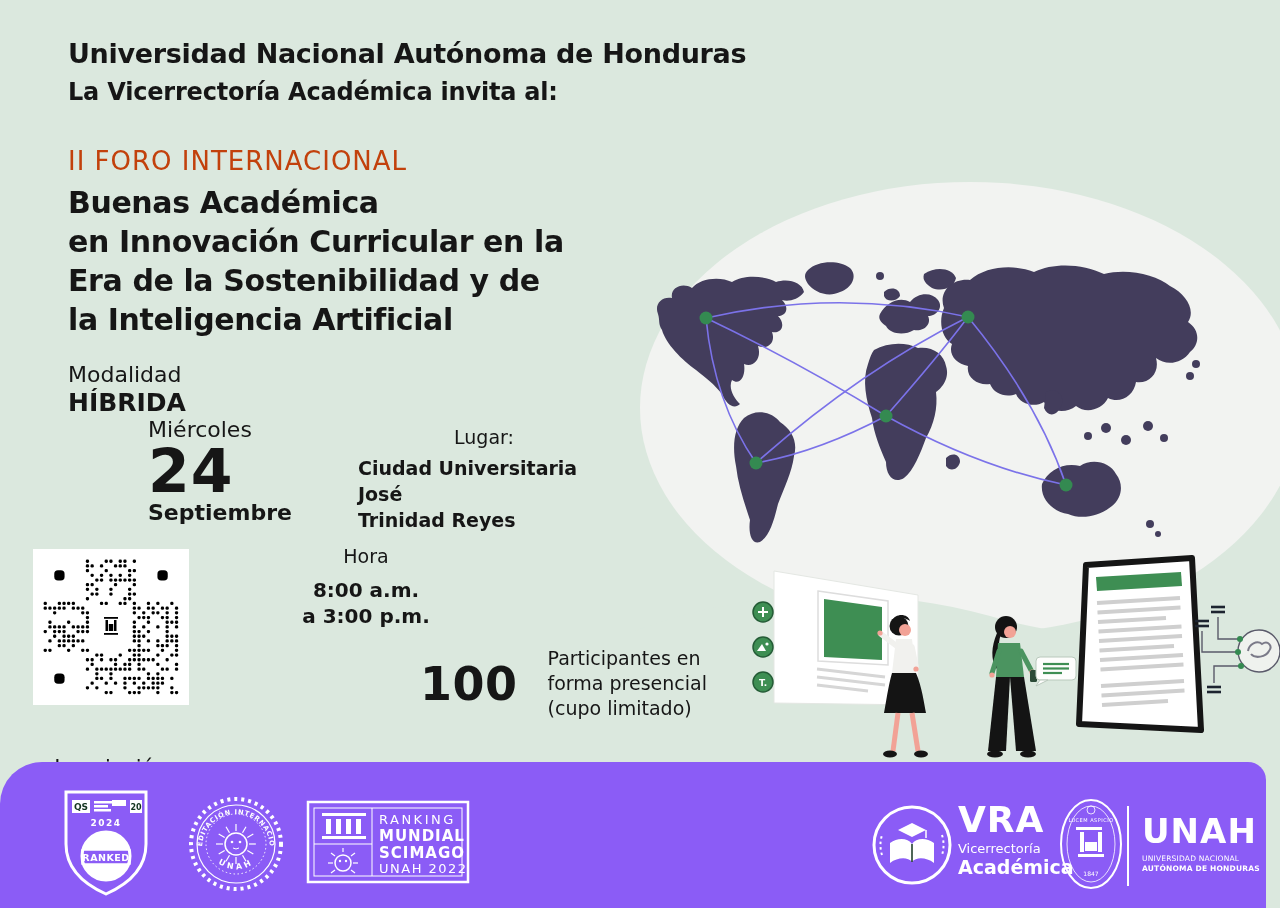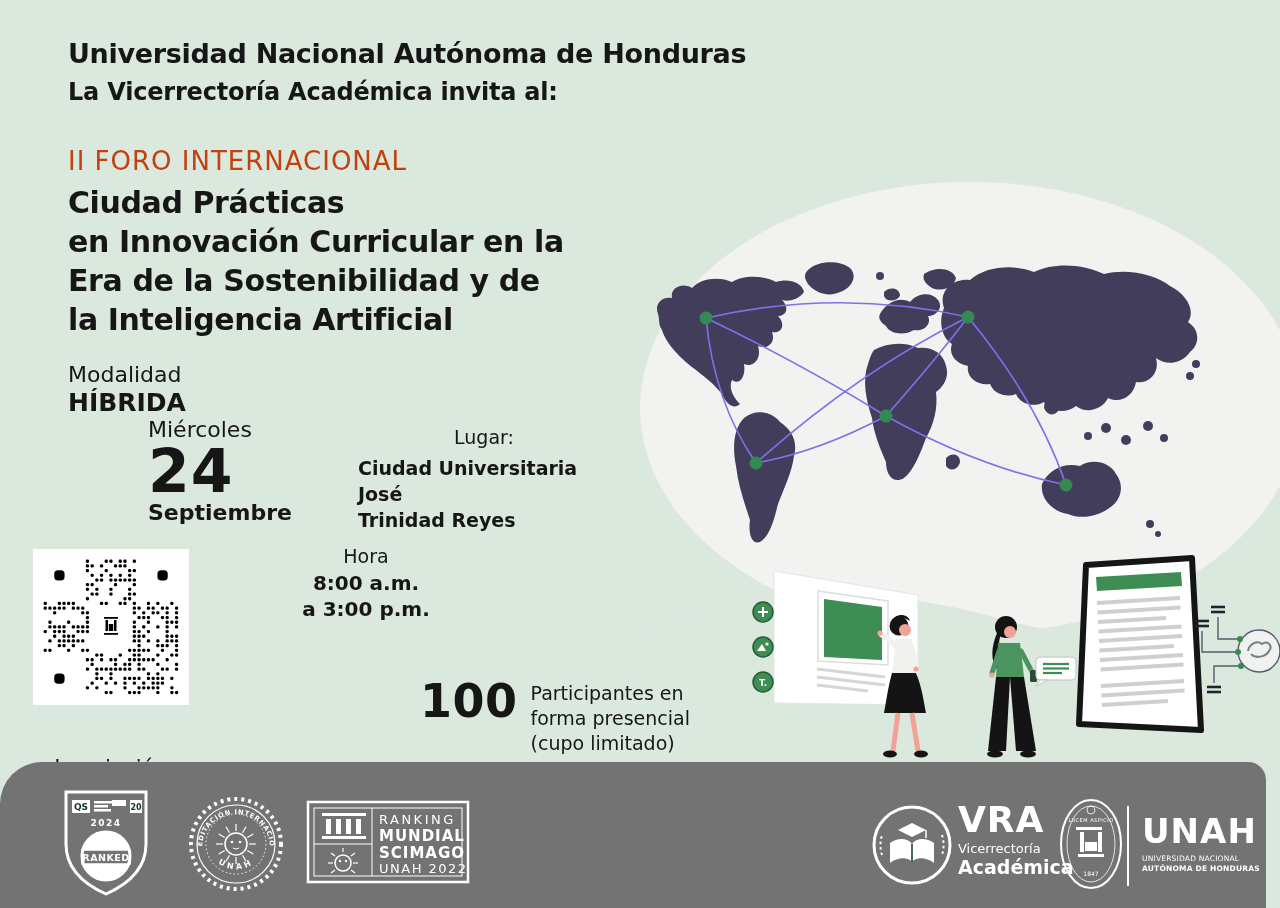--- a/index.html
+++ b/index.html
@@ -14,32 +14,32 @@
   .mod-label{left:68px;top:362px;font-size:22px;font-weight:400;}
   .mod-value{left:68px;top:388px;font-size:25px;font-weight:800;}
   .date-block{left:148px;top:417px;width:172px;text-align:left;}
   .date-weekday{font-size:22px;font-weight:400;}
   .date-day{font-size:60px;font-weight:800;line-height:58px;letter-spacing:1px;}
   .date-month{font-size:22px;font-weight:700;}
   .place-block{left:358px;top:426px;width:252px;}
   .place-label{font-size:19px;text-align:center;margin-bottom:7px;font-weight:400;}
   .place-line{font-size:19px;font-weight:700;line-height:26px;}
   .time-block{left:300px;top:545px;width:132px;text-align:center;}
-  .time-label{font-size:19px;font-weight:400;margin-bottom:3px;}
+  .time-label{font-size:19px;font-weight:400;margin-bottom:10px;}
   .time-line{font-size:20px;font-weight:700;line-height:26px;}
-  .cap-block{left:420px;top:646px;display:flex;align-items:center;gap:13px;}
+  .cap-block{left:420px;top:646px;display:flex;align-items:center;gap:30px;}
   .cap-num{font-size:46px;font-weight:800;letter-spacing:0.5px;}
-  .cap-text{font-size:19px;line-height:25px;font-weight:400;margin-top:35px;}
+  .cap-text{font-size:19px;line-height:25px;font-weight:400;}
   .qr-box{left:33px;top:549px;width:156px;height:156px;background:#ffffff;}
   .qr-box svg{position:absolute;left:10px;top:10px;}
   .inscripcion{left:33px;top:756px;width:156px;text-align:center;font-size:21px;}
   
   .blob{left:640px;top:182px;width:660px;height:452px;border-radius:50%;background:#f2f3f1;}
   
-  .footer{left:0;right:14px;top:762px;bottom:0;background:#737373;
+  .footer{left:0;right:14px;top:762px;bottom:0;background:#8b5cf6;
           border-top-left-radius:42px;border-top-right-radius:18px;}
   .vra-text{left:958px;top:40px;color:#fff;}
   .vra-abbr{font-size:36px;font-weight:800;letter-spacing:1px;line-height:36px;}
   .vra-sub1{font-size:13px;margin-top:3px;}
   .vra-sub2{font-size:19px;font-weight:700;}
   .unah-text{left:1142px;top:52px;color:#fff;}
   .unah-abbr{font-size:34px;font-weight:800;letter-spacing:1px;line-height:34px;}
   .unah-sub{font-size:7.5px;letter-spacing:0.2px;margin-top:6px;line-height:10px;}
   .unah-sub .b{font-weight:700;}
   .divider{left:1127px;top:44px;width:2px;height:80px;background:#fff;}
@@ -198,21 +198,21 @@
           <circle cx="498" cy="97" r="3"></circle>
           <circle cx="501" cy="111" r="3"></circle>
       </g>
     </g>
   </svg>
 
   <div class="abs org1">Universidad Nacional Autónoma de Honduras</div>
   <div class="abs org2">La Vicerrectoría Académica invita al:</div>
   <div class="abs kicker">II FORO INTERNACIONAL</div>
   <div class="abs title">
-    <div>Ciudad Prácticas</div>
+    <div>Buenas Académica</div>
     <div>en Innovación Curricular en la</div>
     <div>Era de la Sostenibilidad y de</div>
     <div>la Inteligencia Artificial</div>
   </div>
 
   <div class="abs mod-label">Modalidad</div>
   <div class="abs mod-value">HÍBRIDA</div>
 
   <div class="abs date-block">
     <div class="date-weekday">Miércoles</div>

